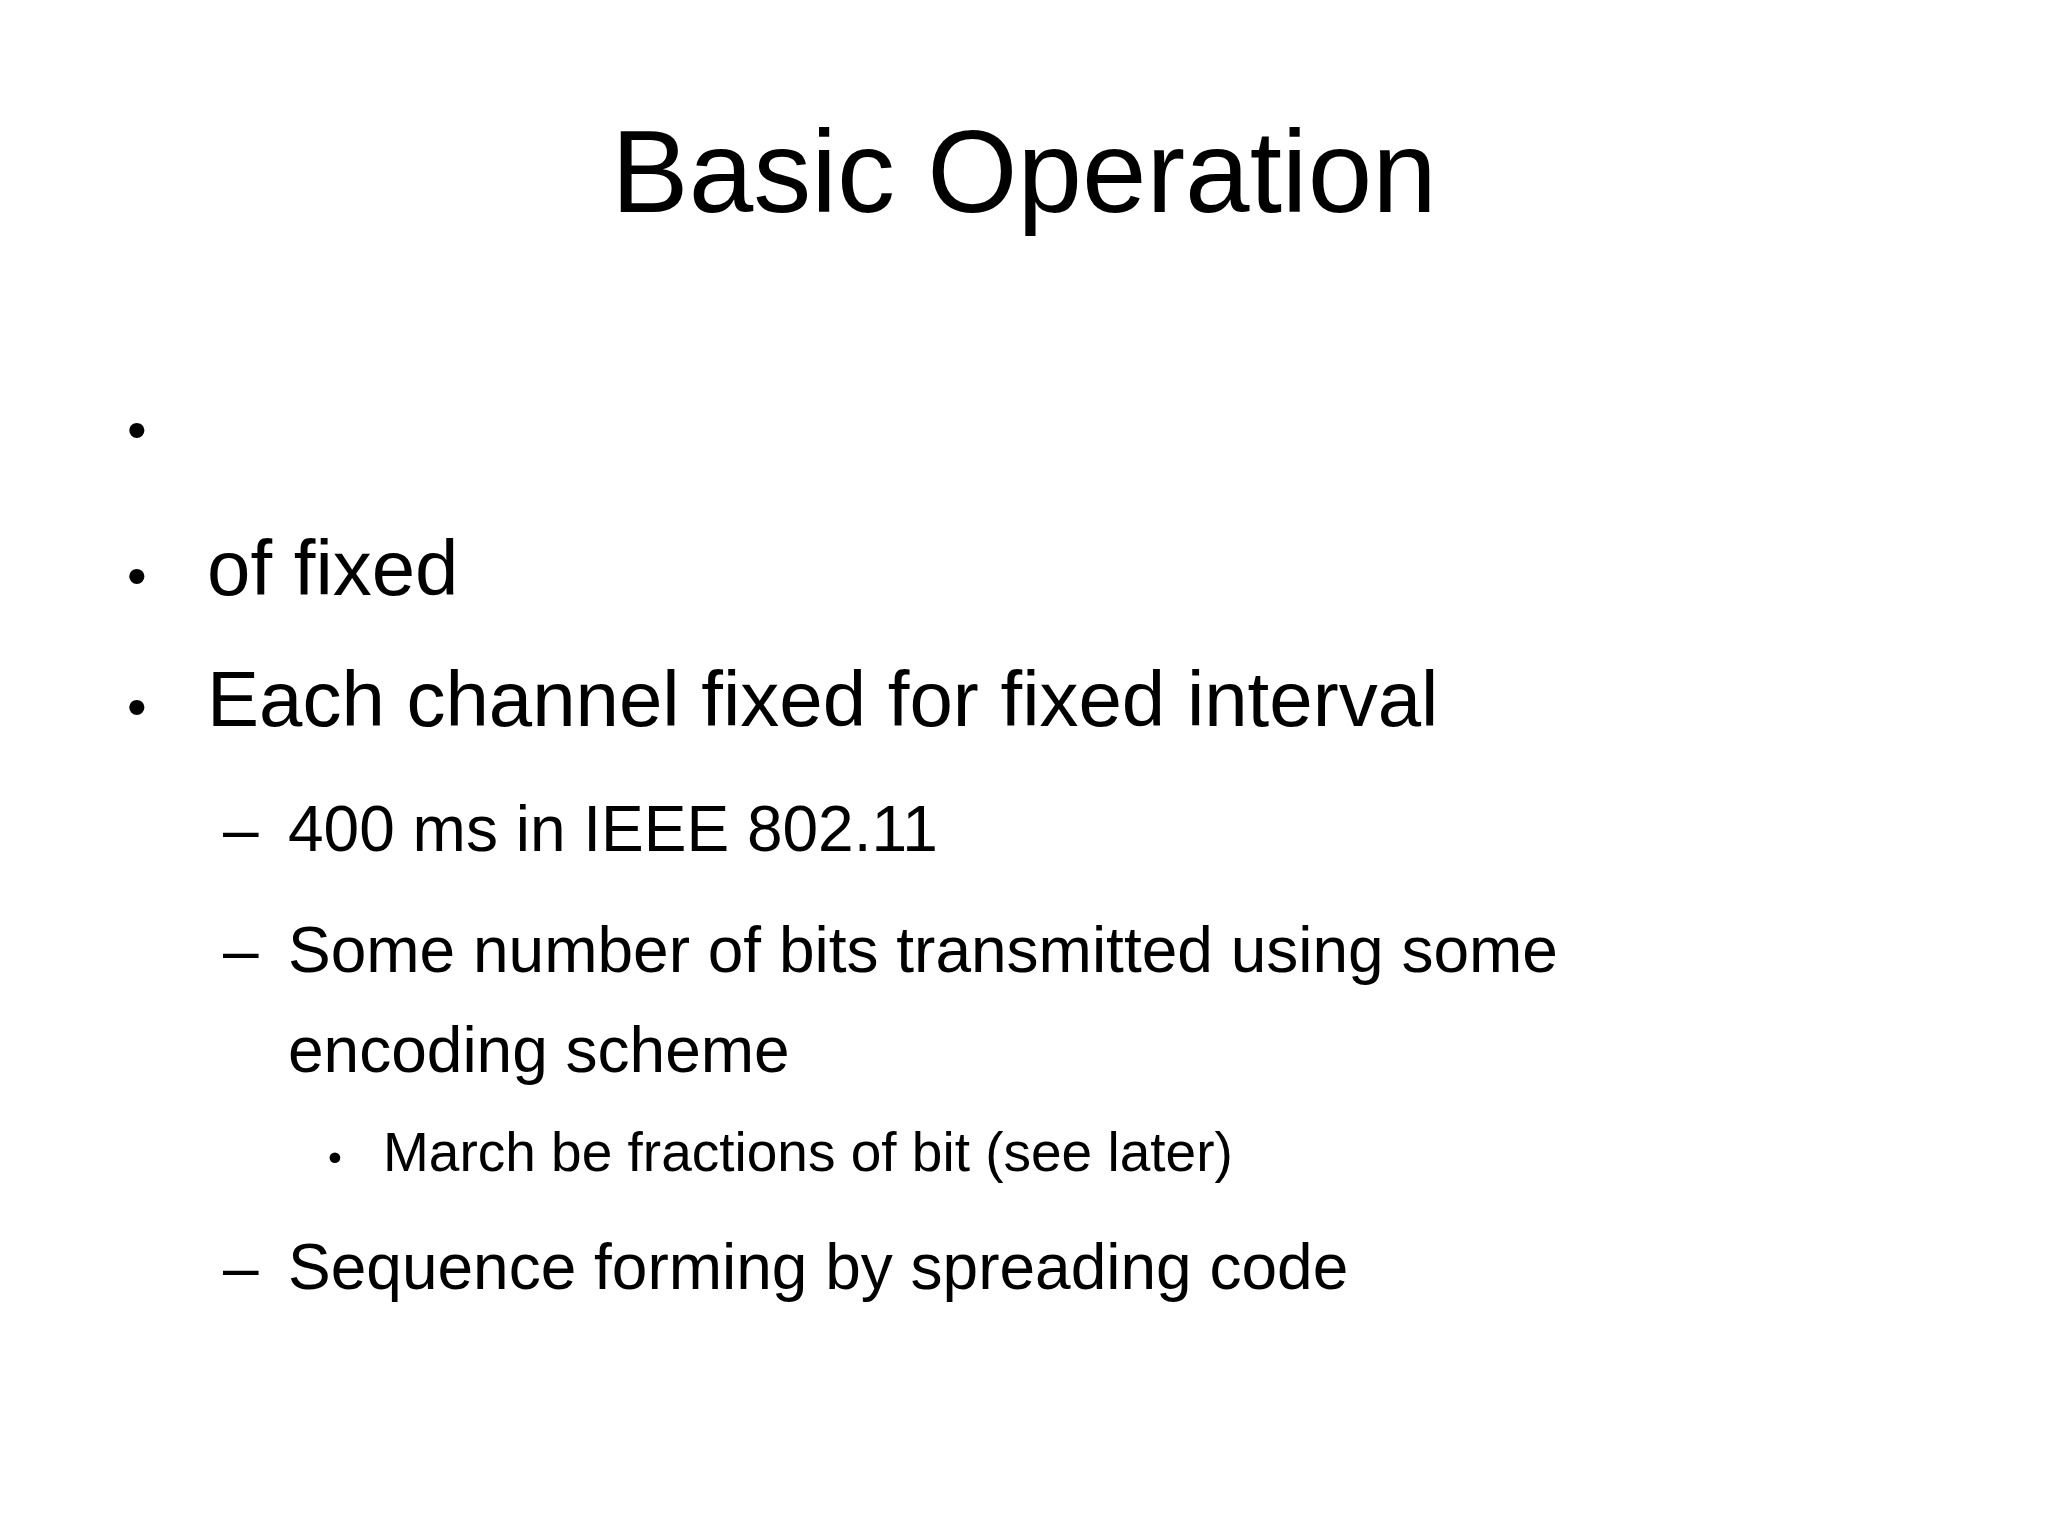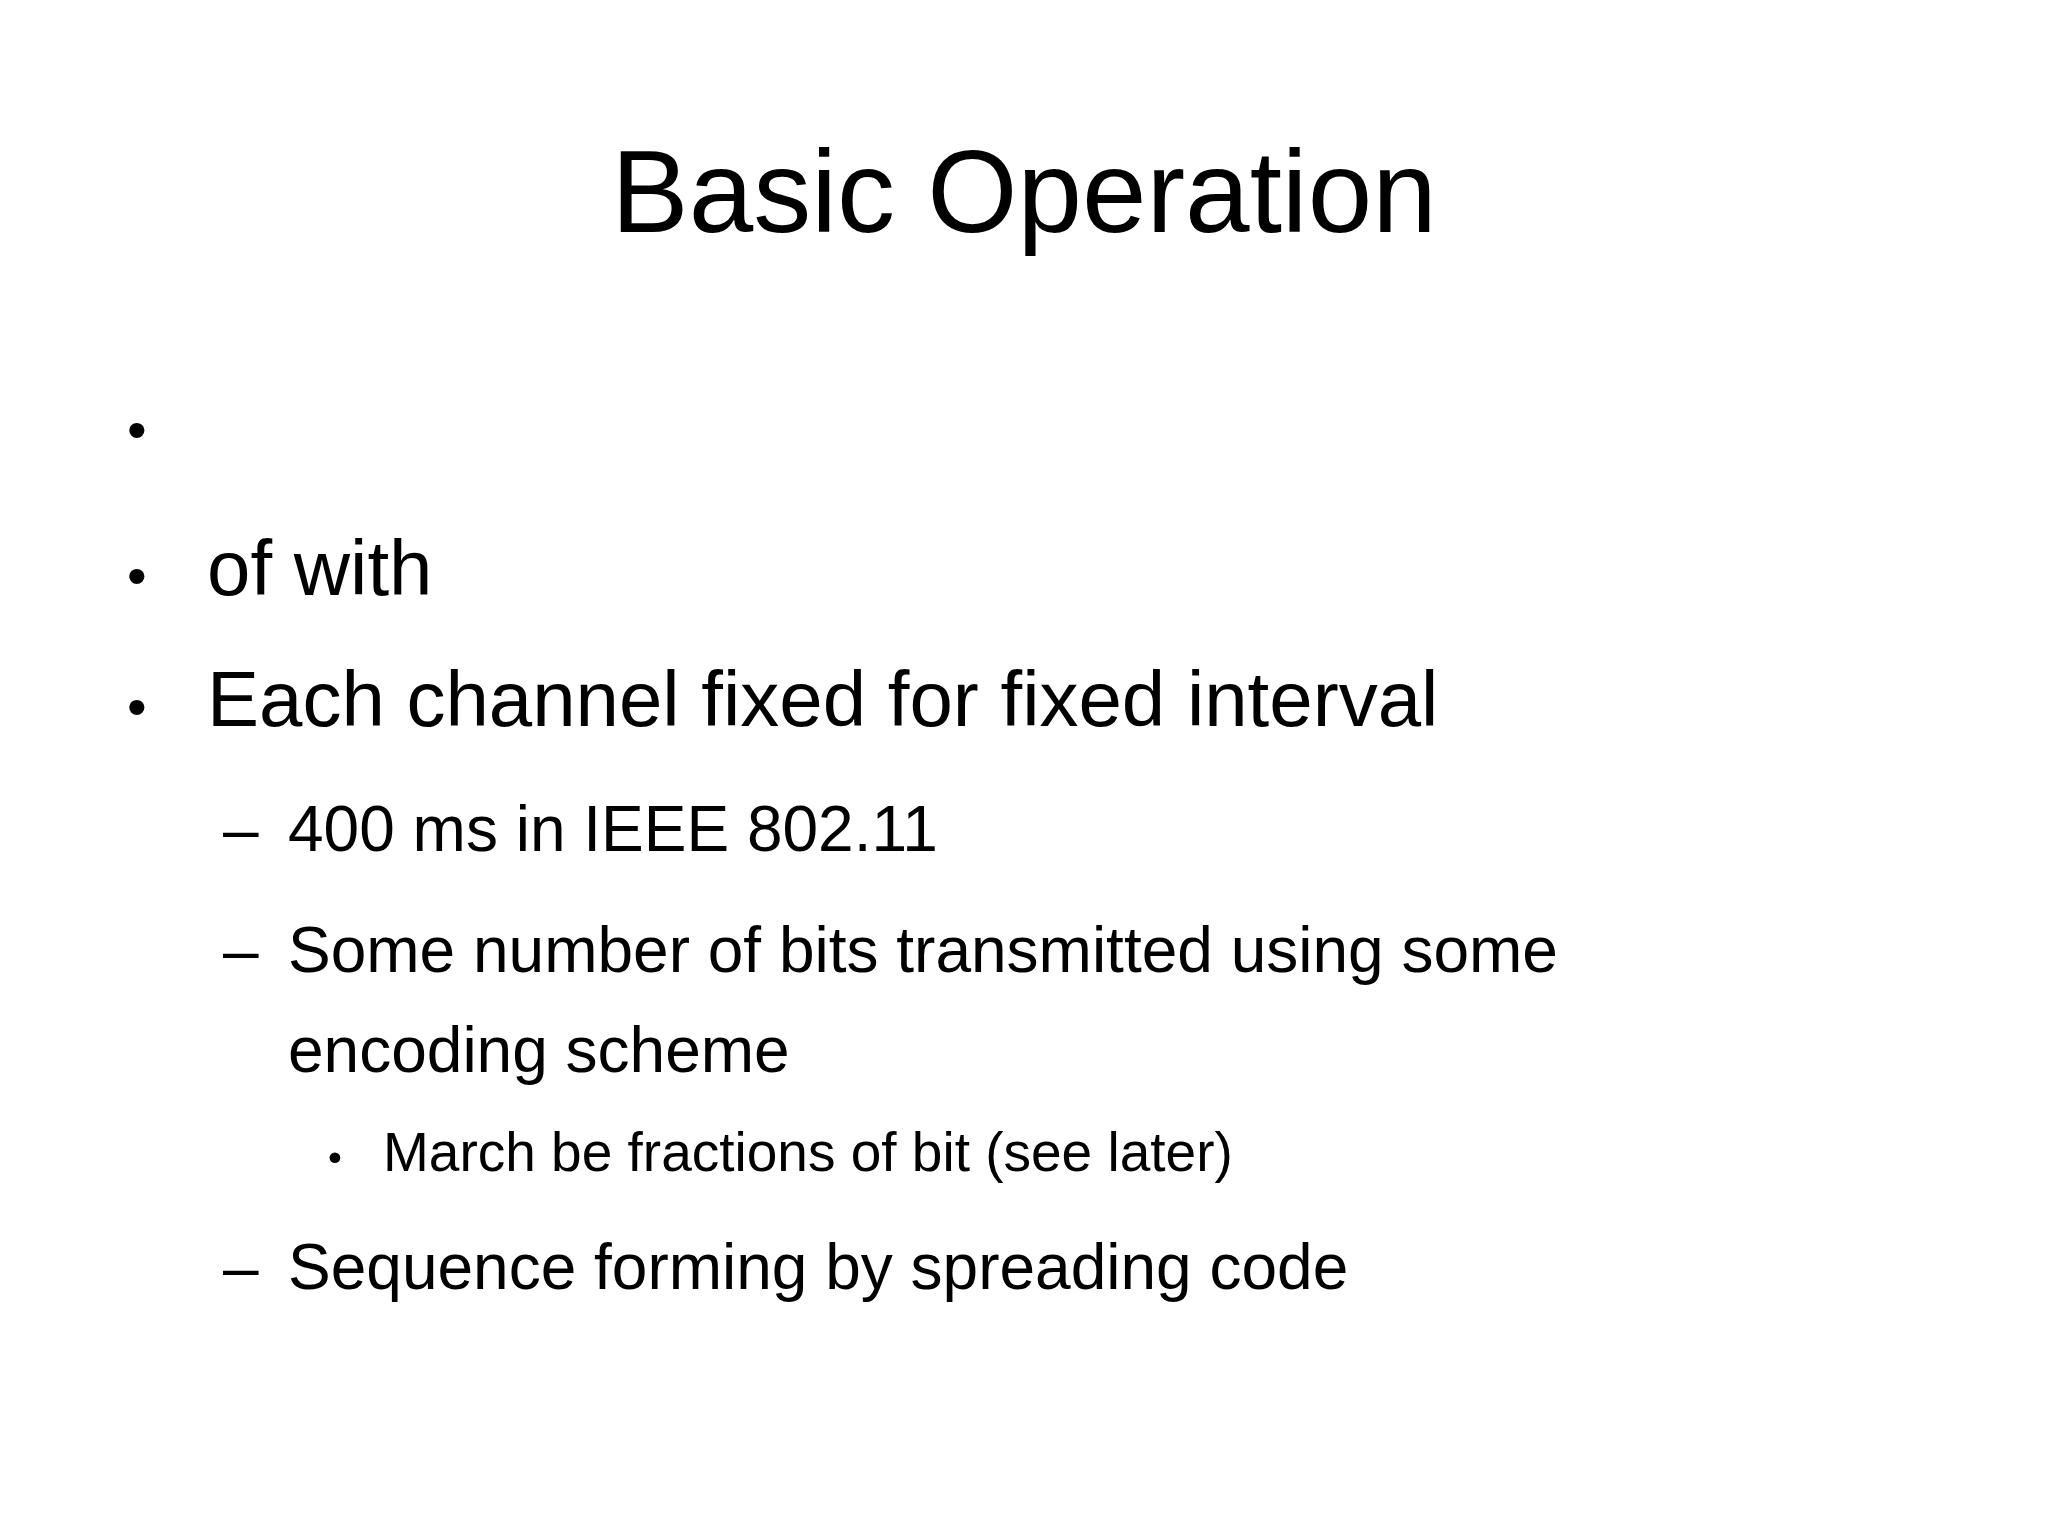--- a/index.html
+++ b/index.html
@@ -10,21 +10,21 @@
     font-family: "Liberation Sans", sans-serif;
     overflow: hidden;
     position: relative;
   }
   .slide {
     position: absolute; left: 0; top: 0;
     width: 2048px; height: 1536px;
     background: #ffffff;
   }
   .title {
-    position: absolute; top: 120px; left: 0;
+    position: absolute; top: 100px; left: 0;
     width: 2048px;
     margin: 0;
     text-align: center;
     font-size: 116px;
     font-weight: 400;
     line-height: 1.25;
     letter-spacing: 0;
   }
   .content {
     position: absolute; top: 366px; left: 0;
@@ -68,21 +68,21 @@
   <h1 class="title">Basic Operation</h1>
   <div class="content">
       <div class="item lvl1 m0">
         <span class="marker"><span class="glyph">•</span></span>
         <div class="text">
         </div>
       </div>
       <div class="item lvl1 m1">
         <span class="marker"><span class="glyph">•</span></span>
         <div class="text">
-          <div class="line"><span>of with</span></div>
+          <div class="line"><span>of fixed</span></div>
         </div>
       </div>
       <div class="item lvl1 m2">
         <span class="marker"><span class="glyph">•</span></span>
         <div class="text">
           <div class="line"><span>Each channel fixed for fixed interval</span></div>
         </div>
       </div>
       <div class="item lvl2 m3">
         <span class="marker"><span class="glyph">–</span></span>

